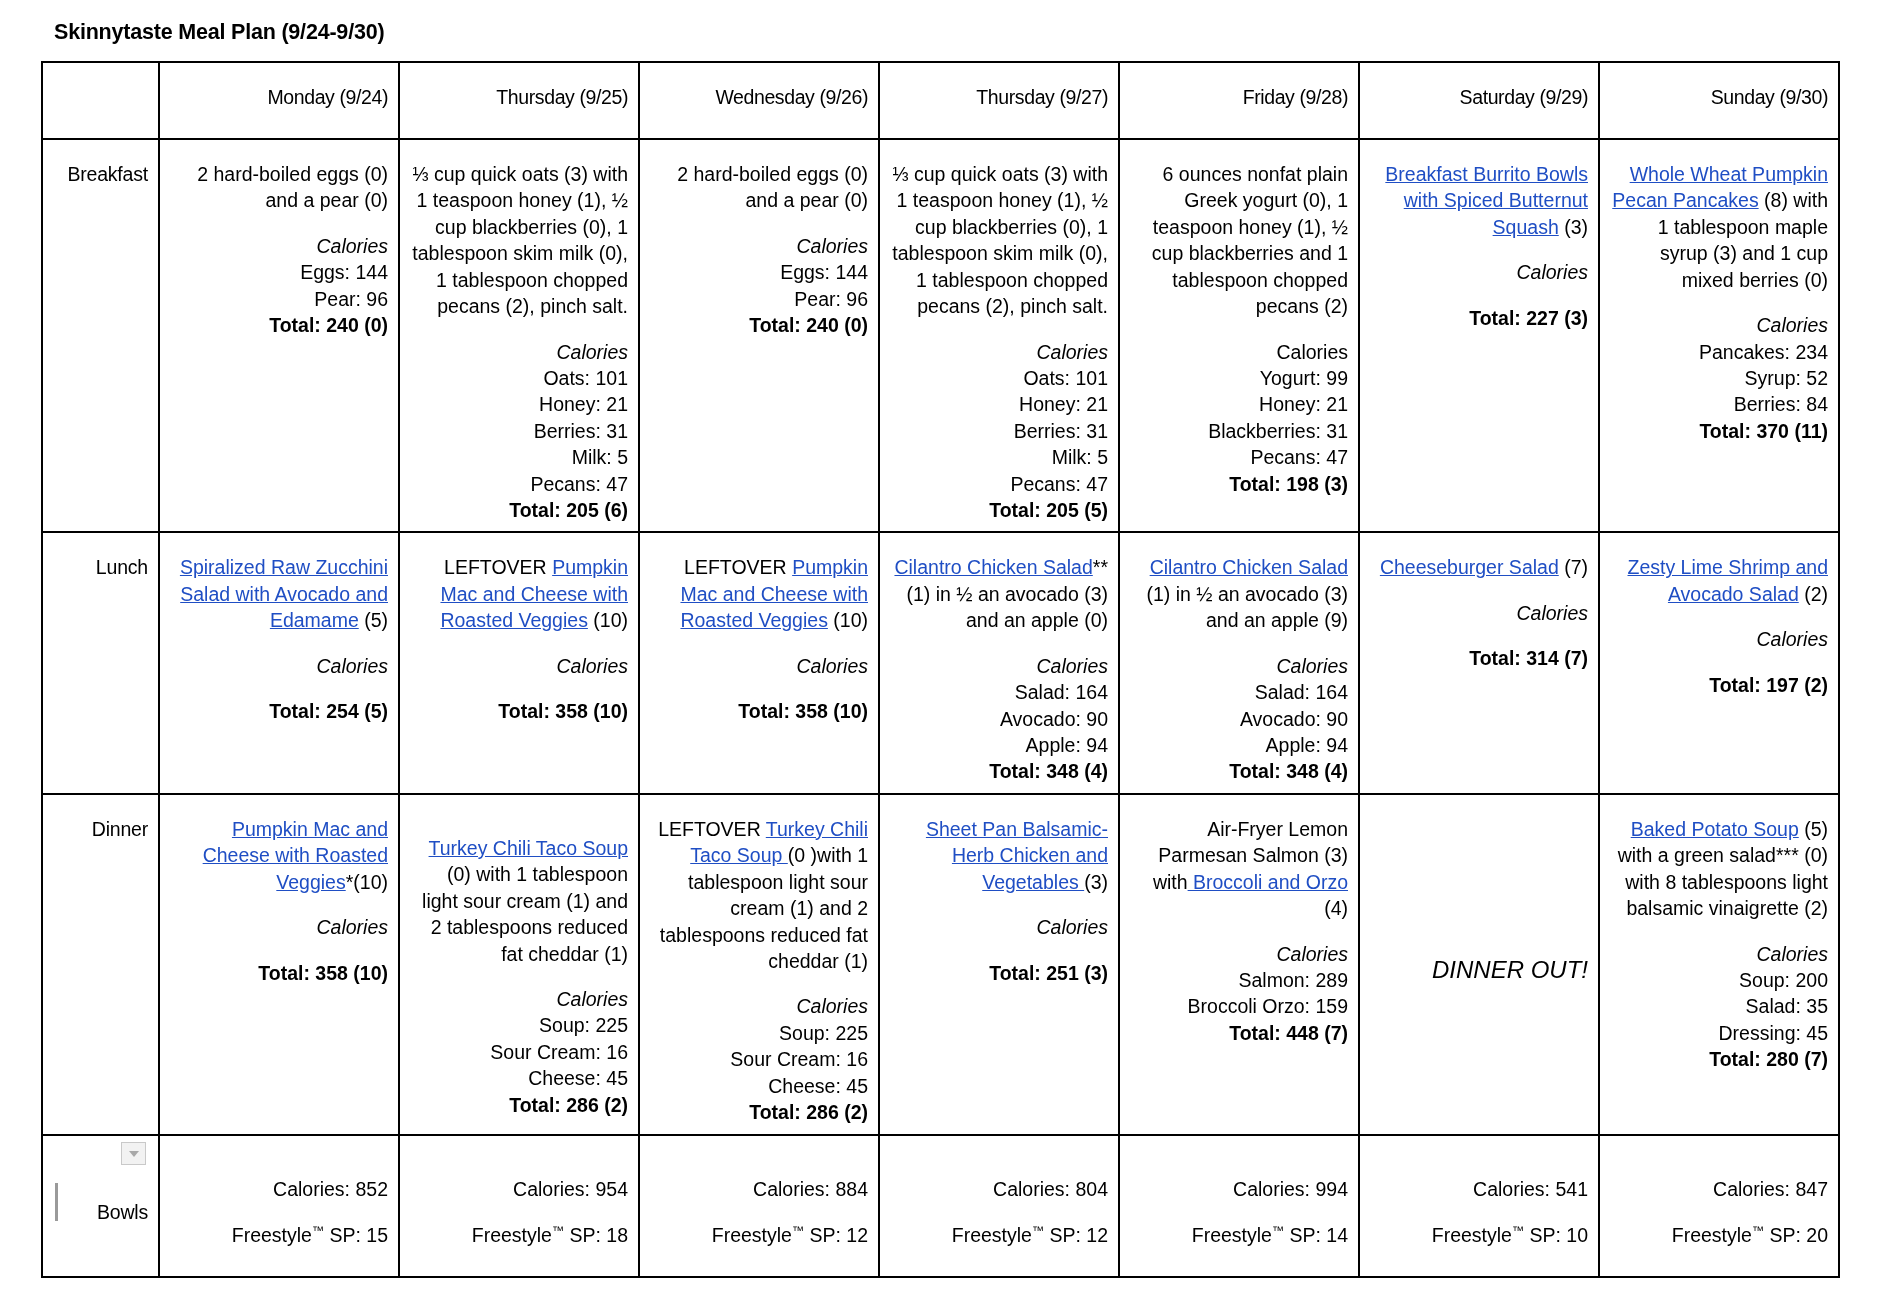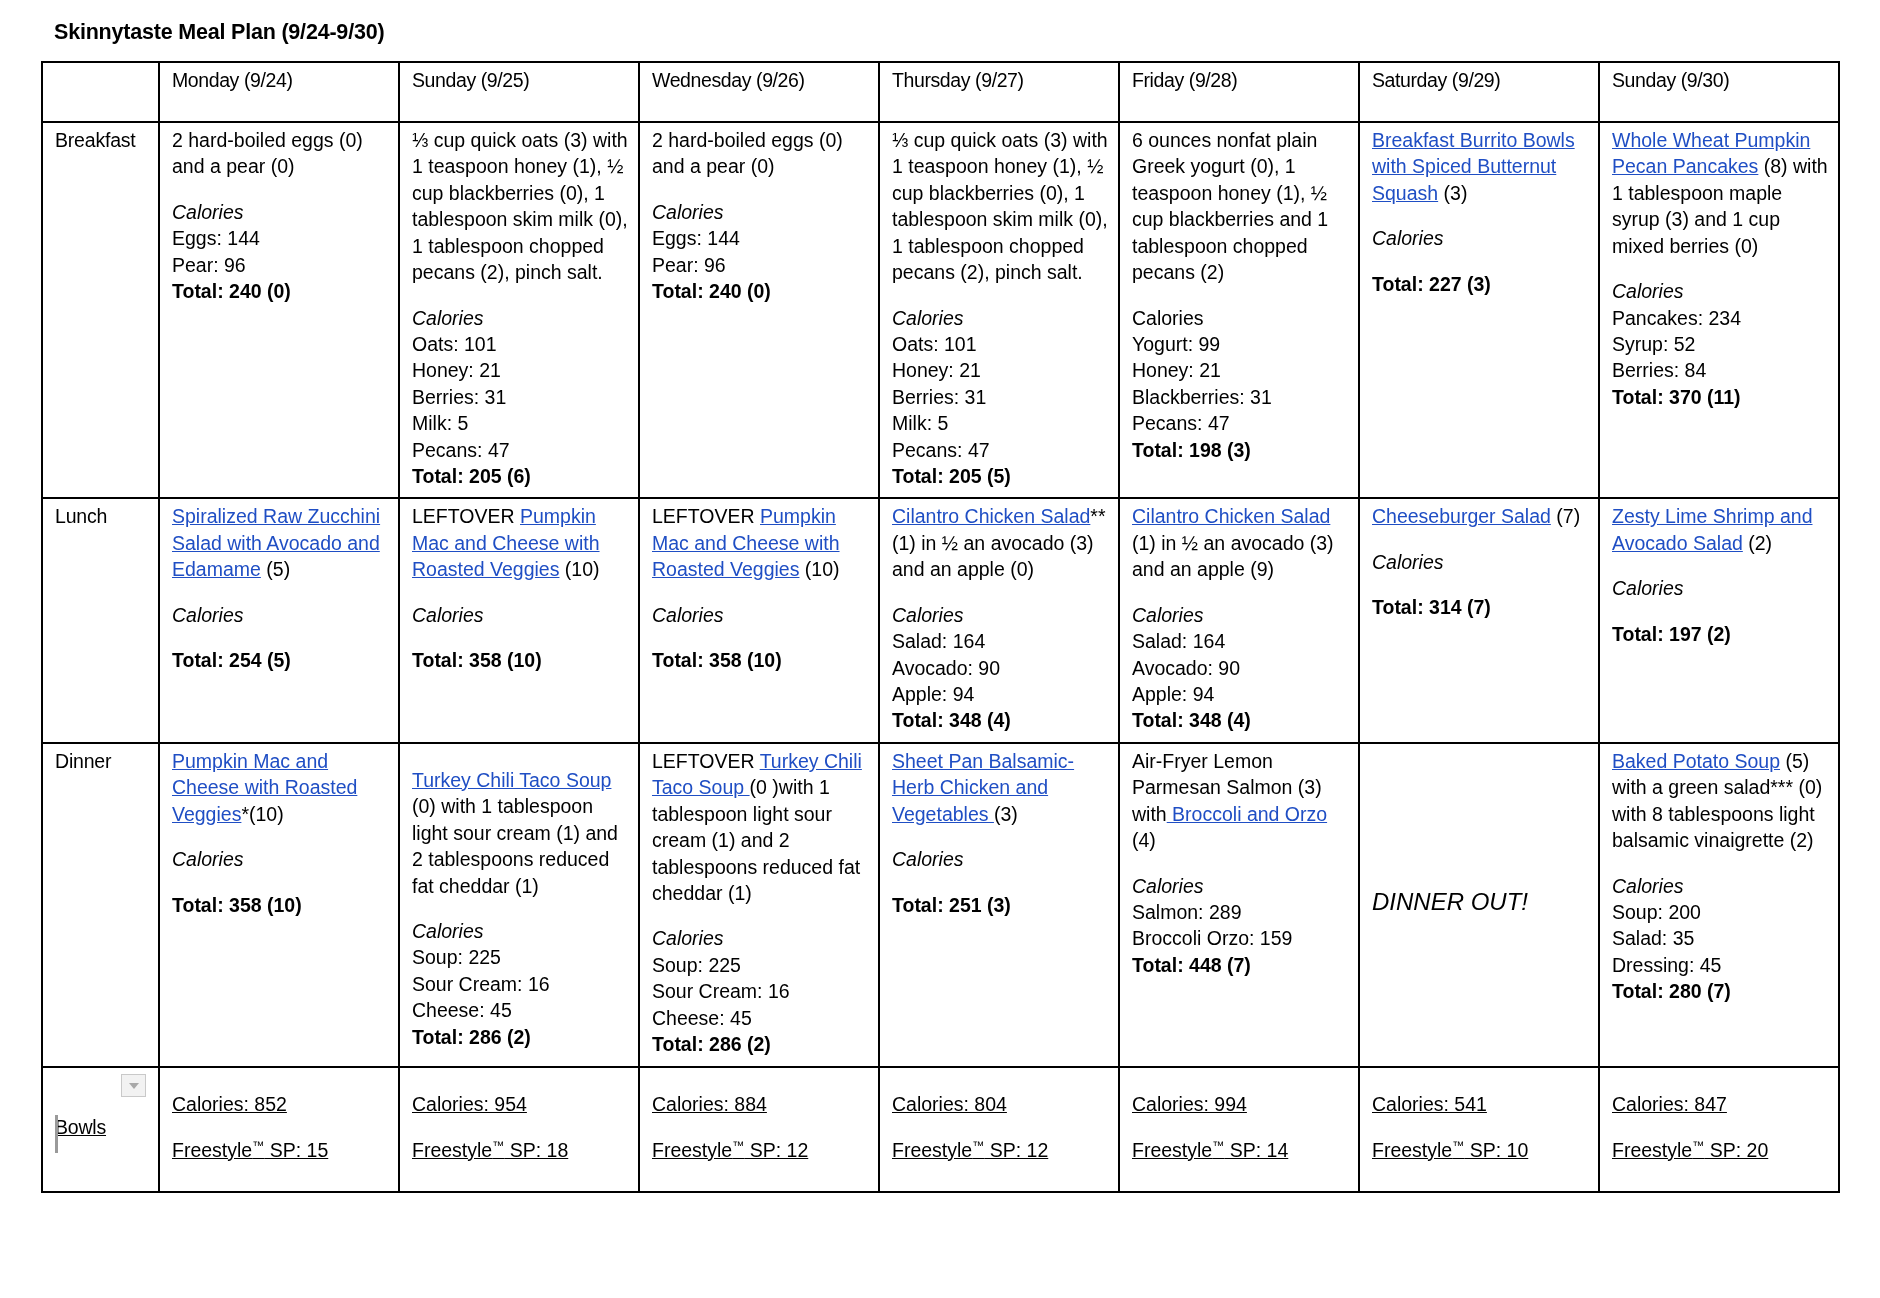--- a/index.html
+++ b/index.html
@@ -33,25 +33,25 @@
     position: absolute;
     left: 41px;
     top: 61px;
     width: 1798px;
     border-collapse: collapse;
     table-layout: fixed;
   }
   table.plan td, table.plan th {
     border: 2px solid #000000;
     vertical-align: top;
-    padding: 4px 10px 8px 12px;
+    padding: 21px 10px 8px 12px;
     font-size: 19.5px;
     line-height: 1.355;
     font-weight: normal;
-    text-align: left;
+    text-align: right;
   }
   col.lbl   { width: 117px; }
   col.day   { width: 240px; }
 
   thead th {
     height: 46px;
     padding-top: 10px;
     padding-bottom: 8px;
     text-align: center;
     font-weight: bold;
@@ -66,21 +66,21 @@
     font-weight: bold;
     font-size: 20px;
     padding-left: 10px;
     padding-top: 10px;
     letter-spacing: -0.2px;
     position: relative;
   }
   tr.r-breakfast td { height: 330px; }
   tr.r-lunch td     { height: 215px; margin-top: 32px; }
   tr.r-dinner td    { height: 285px; }
-  tr.r-totals td    { height: 95px; vertical-align: middle; text-decoration: underline; }
+  tr.r-totals td    { height: 95px; vertical-align: middle; }
 
   tr.r-totals td.rowlabel { vertical-align: middle; }
 
   .cell p { margin: 0; }
   .gap { height: 19px; }
   .ital { font-style: italic; }
   .bold { font-weight: bold; }
   a.recipe,
   .recipe {
     color: #1f4ec4;
@@ -142,21 +142,21 @@
         <col class="day">
         <col class="day">
         <col class="day">
         <col class="day">
     </colgroup>
 
     <thead>
       <tr>
         <th class="corner"></th>
         <th>Monday (9/24)</th>
-        <th>Sunday (9/25)</th>
+        <th>Thursday (9/25)</th>
         <th>Wednesday (9/26)</th>
         <th>Thursday (9/27)</th>
         <th>Friday (9/28)</th>
         <th>Saturday (9/29)</th>
         <th>Sunday (9/30)</th>
       </tr>
     </thead>
 
     <tbody>
 

